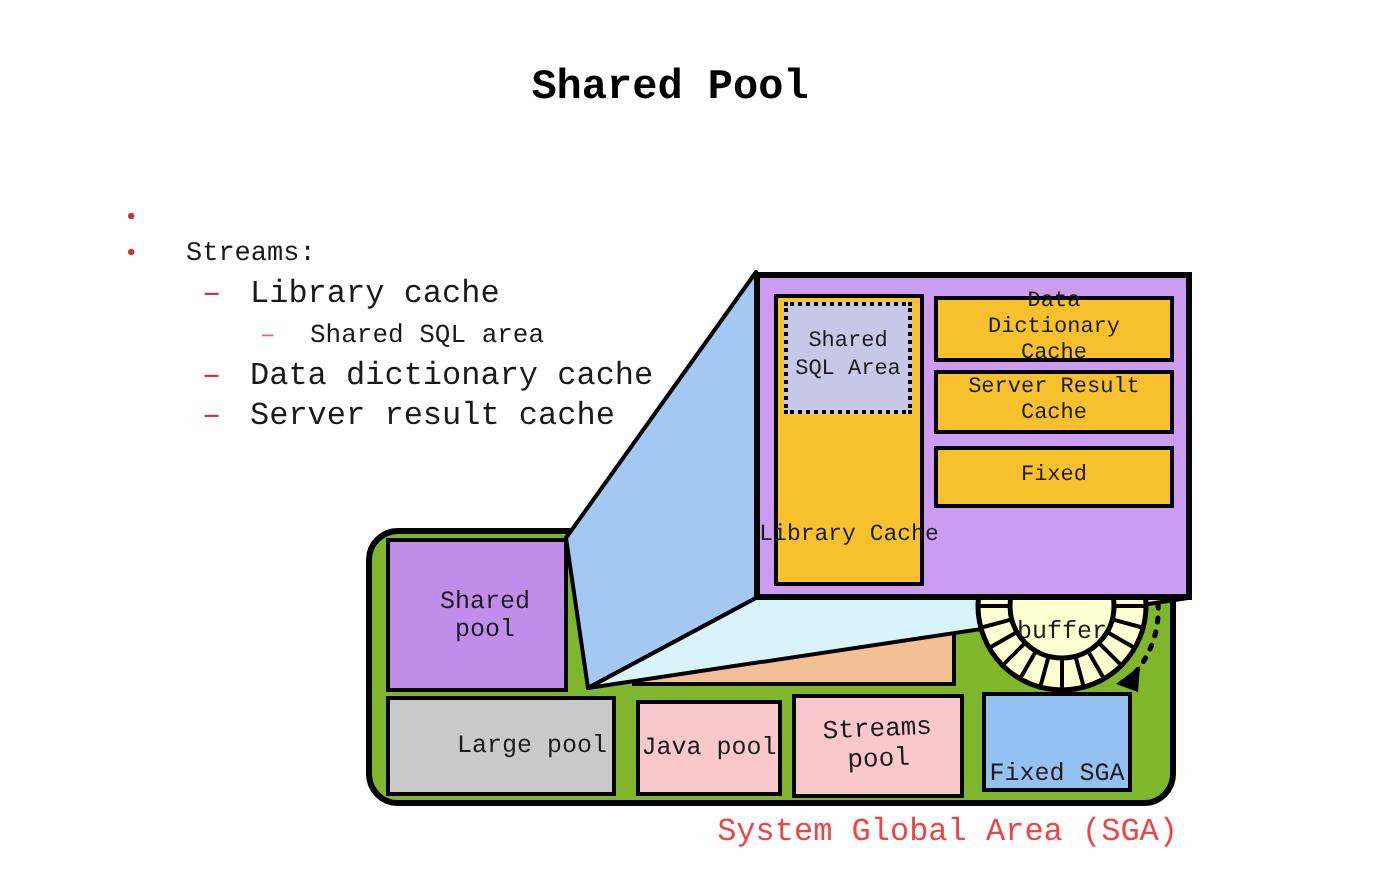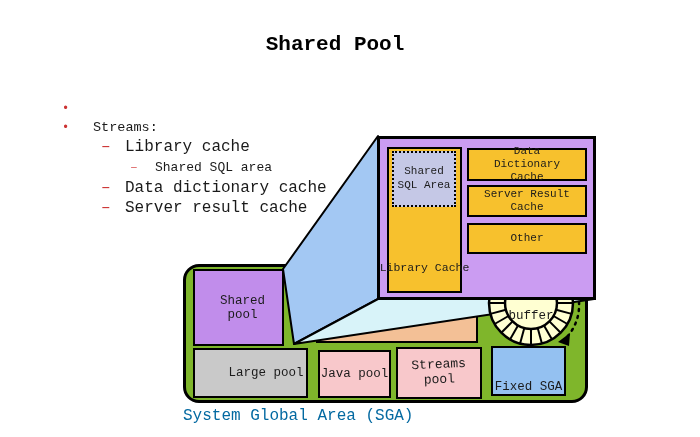--- a/index.html
+++ b/index.html
@@ -43,22 +43,22 @@
     text-align:center;}
   .shared-pool{left:193px;top:269px;width:91px;height:77px;background:var(--purple,#c18deb);
     border-width:2.5px;padding-left:8px;}
   .large-pool{left:193px;top:348px;width:115px;height:50px;background:var(--gray,#c9c9c9);padding-left:31px;}
   .java-pool{left:318px;top:350px;width:73px;height:48px;background:var(--pink,#f8c8cb);align-items:center;}
   .streams-pool{left:396px;top:347px;width:86px;height:52px;background:var(--pink,#f8c8cb);
     align-items:flex-start;padding-top:8px;font-size:13px;}
   .streams-pool span{display:inline-block;transform:rotate(-2.5deg);}
   .fixed-sga{left:491px;top:346px;width:75px;height:50px;background:var(--bluebox,#94c1f1);align-items:flex-end;}
 
-  .sga-label{position:absolute;left:183px;top:407px;width:406px;text-align:left;
-    font-size:16px;color:#0369a1;z-index:1;}
+  .sga-label{position:absolute;left:183px;top:407px;width:406px;text-align:right;
+    font-size:16px;color:#ef4444;z-index:1;}
 
   
   .zoom-panel{position:absolute;left:377px;top:136px;width:219px;height:164px;
     background:var(--purplezoom,#cb9cf2);border:3px solid #000;box-sizing:border-box;z-index:5;}
   .lib-box{position:absolute;left:7px;top:8px;width:75px;height:146px;
     background:var(--gold,#f7c12d);border:2px solid #000;box-sizing:border-box;}
   .sql-box{position:absolute;left:3px;top:2px;width:64px;height:56px;
     background:var(--lav,#c5c8e6);border:2px dotted #000;box-sizing:border-box;
     display:flex;align-items:center;justify-content:center;text-align:center;
     font-size:11px;line-height:1.25;color:#1b1b1b;padding:1px;}
@@ -149,18 +149,18 @@
     <span>Fixed SGA</span>
   </div>
 
   <div class="zoom-panel">
     <div class="lib-box">
       <div class="sql-box">Shared SQL Area</div>
       <div class="lib-label">Library Cache</div>
     </div>
     <div class="zi zi0">Data Dictionary Cache</div>
     <div class="zi zi1">Server Result Cache</div>
-    <div class="zi zi2">Other</div>
+    <div class="zi zi2">Fixed</div>
   </div>
 
   <div class="sga-label">System Global Area (SGA)</div>
 
 </div>
 
 </body></html>

